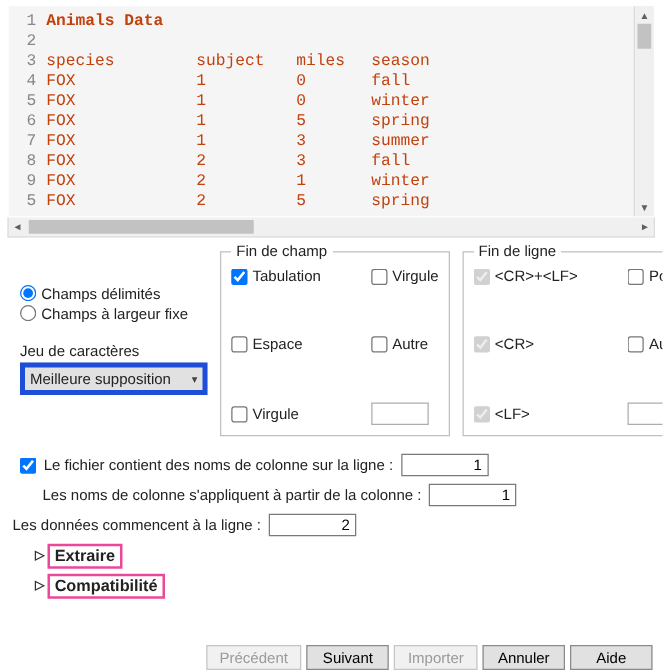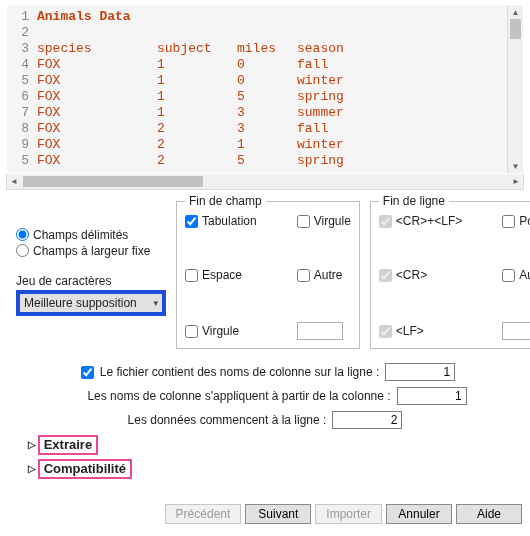--- a/index.html
+++ b/index.html
@@ -113,41 +113,41 @@
   .grp-grid .cell { display:flex; align-items:center; gap:4px; white-space:nowrap;}
   .tinyinput {
     border:1px solid #adadad; height:18px; width:46px;
   }
   .grp1 { width: 166px; }
   .grp2 { flex:1; }
 
   .middle {
     padding: 14px 10px 0 16px;
   }
-  .line { display:flex; align-items:center; gap:6px; margin-bottom:6px;justify-content:center;}
+  .line { display:flex; align-items:center; gap:6px; margin-bottom:6px;}
   .numbox {
     border:1px solid #7a7a7a; height:18px; width:70px;
     text-align:right; padding-right:4px; font-size:12px;
   }
 
   .disclosure {
     display:flex; align-items:center; gap:2px;
     margin: 4px 0 0 12px;
     font-weight:bold; font-size:13px;
   }
   .disclosure .tri { font-size:10px; color:#333; line-height:1;}
   .disclosure .box {
     border:2px solid #ec4899;
     padding:0px 4px 1px 4px;
     background:#fff;
   }
 
   .footer {
     position:absolute;
-    bottom:12px; right:8px;
+    bottom:0; right:8px;
     display:flex; gap:4px;
   }
   .footer button {
     font-family: inherit;
     font-size:12px;
     padding: 2px 10px;
     border:1px solid #8a8a8a;
     background:#e1e1e1;
     min-width: 66px;
   }

